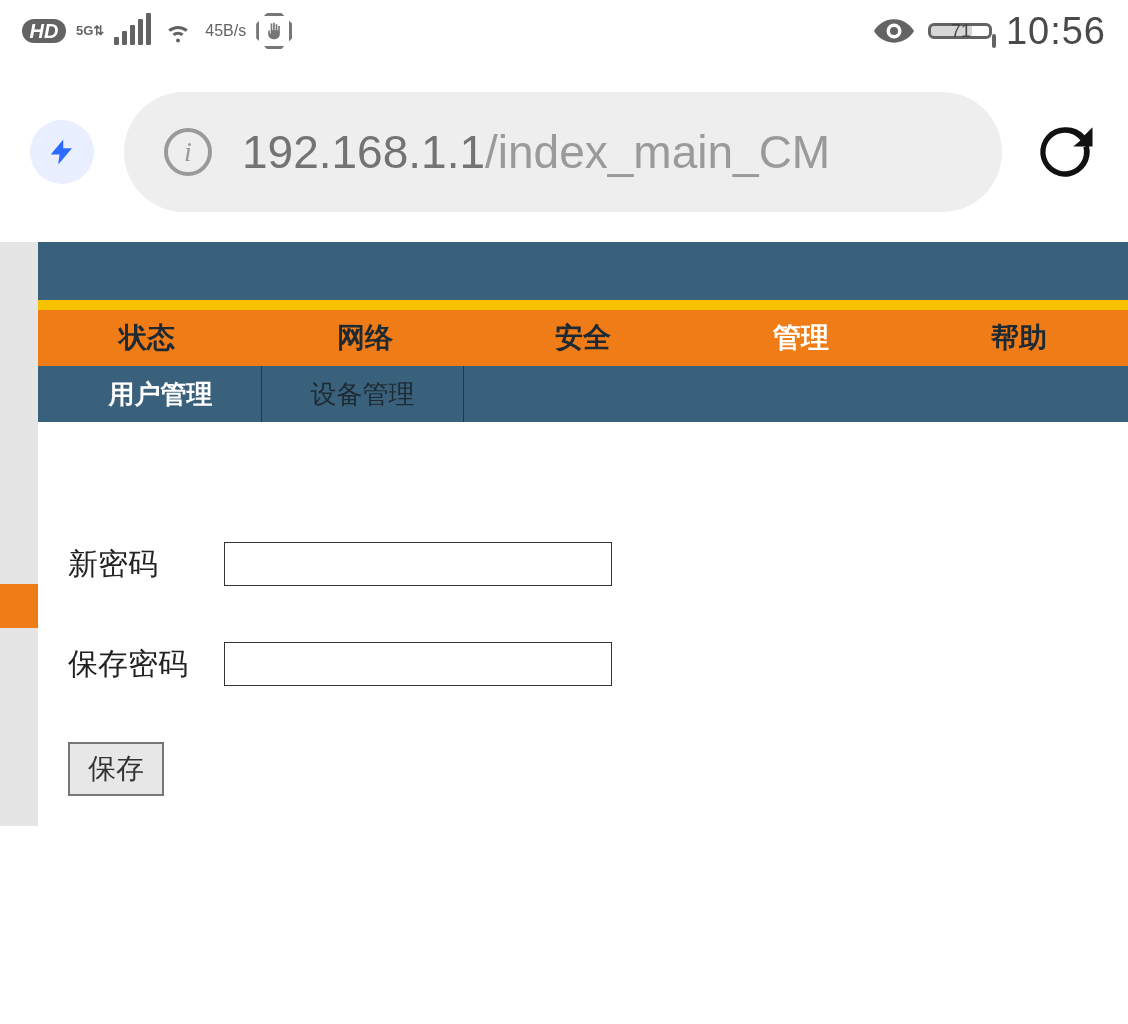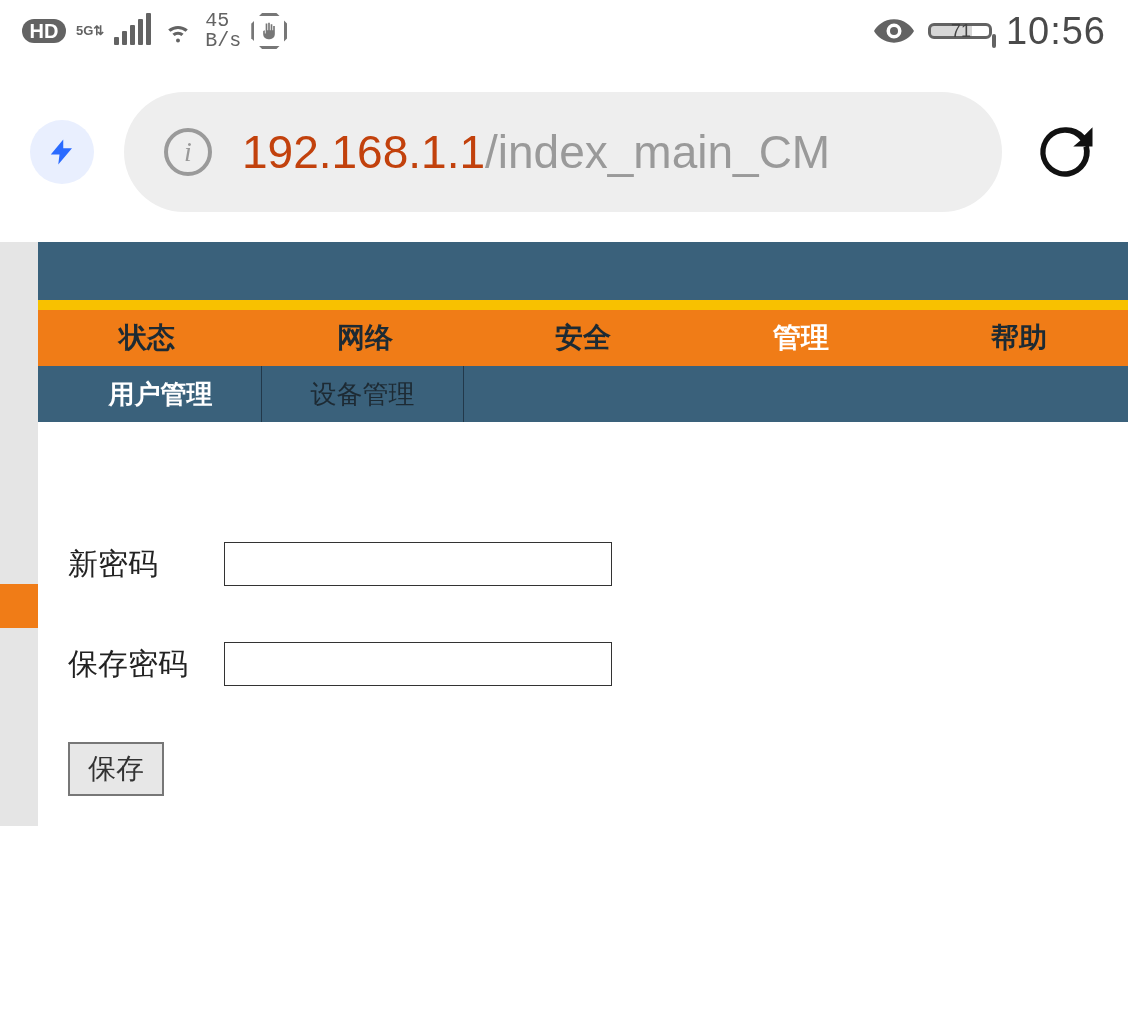--- a/index.html
+++ b/index.html
@@ -13,35 +13,35 @@
       padding: 10px 22px 10px 22px;
       height: 62px;
       color: #636363;
       font-size: 24px;
     }
     .status-left { display: flex; align-items: center; gap: 10px; }
     .status-right { display: flex; align-items: center; gap: 14px; }
     .hd-badge {
       background: #636363; color: #fff; border-radius: 20px;
       width: 44px; height: 24px; display: flex; align-items: center; justify-content: center;
-      font-weight: bold; font-size: 20px;
+      font-weight: bold; font-size: 20px; font-style: italic;
     }
     .fiveg {
       display: inline-flex; flex-direction: row; align-items: flex-start;
       font-size: 13px; color: #636363; line-height: 12px; font-weight: bold;
     }
     .signal-icon { display: inline-flex; align-items: flex-end; gap: 3px; height: 28px; }
     .signal-icon span { width: 5px; background: #636363; border-radius: 1px; }
     .signal-icon span:nth-child(1){ height: 8px; }
     .signal-icon span:nth-child(2){ height: 14px; }
     .signal-icon span:nth-child(3){ height: 20px; }
     .signal-icon span:nth-child(4){ height: 26px; }
     .signal-icon span:nth-child(5){ height: 32px; }
     .wifi-icon { width: 34px; height: 28px; }
-    .speed { display: flex; flex-direction: column; align-items: flex-start; font-size: 20px; line-height: 20px; color:#636363;font-family:Liberation Mono, monospace; }
+    .speed { display: flex; align-items: flex-start; font-size: 16px; line-height: 20px; color:#636363; }
     .hand-octagon {
       width: 36px; height: 36px; border: 3px solid #777; clip-path: polygon(30% 0,70% 0,100% 30%,100% 70%,70% 100%,30% 100%,0 70%,0 30%);
       display:flex; align-items:center; justify-content:center; font-size:18px; color:#777;
     }
     .eye-icon { width: 40px; height: 24px; }
     .battery {
       position: relative; width: 64px; height: 16px; border: 3px solid #636363; border-radius: 6px;
       display:flex; align-items:center; justify-content:center; font-size:18px; padding-left:2px;
       color:#444; background: linear-gradient(to right, #d7d7d7 0%, #d7d7d7 71%, transparent 71%);
     }
@@ -60,21 +60,21 @@
     }
     .url-pill {
       flex:1; height:120px; border-radius:60px; background:#eeeeee;
       display:flex; align-items:center; padding: 0 40px; gap: 30px;
     }
     .info-circle {
       width:48px; height:48px; border-radius:50%; border:4px solid #9a9a9a;
       display:flex; align-items:center; justify-content:center; color:#9a9a9a; font-size:28px; font-style: italic; font-family: Georgia, serif;
     }
     .url-text { font-size:46px; white-space: nowrap; overflow:hidden; }
-    .url-host { color:#c2410c; }
+    .url-host { color:#737373; }
     .url-path { color:#9a9a9a; }
     .reload-icon { width:66px; height:66px; }
 
     
     .page-wrap { display:flex; }
     .left-gutter { width:38px; background:#e5e5e5; }
     .page { flex:1; }
 
     .top-band { height:58px; background:#3a617b; }
     .yellow-line { height:10px; background:#f8c100; }

